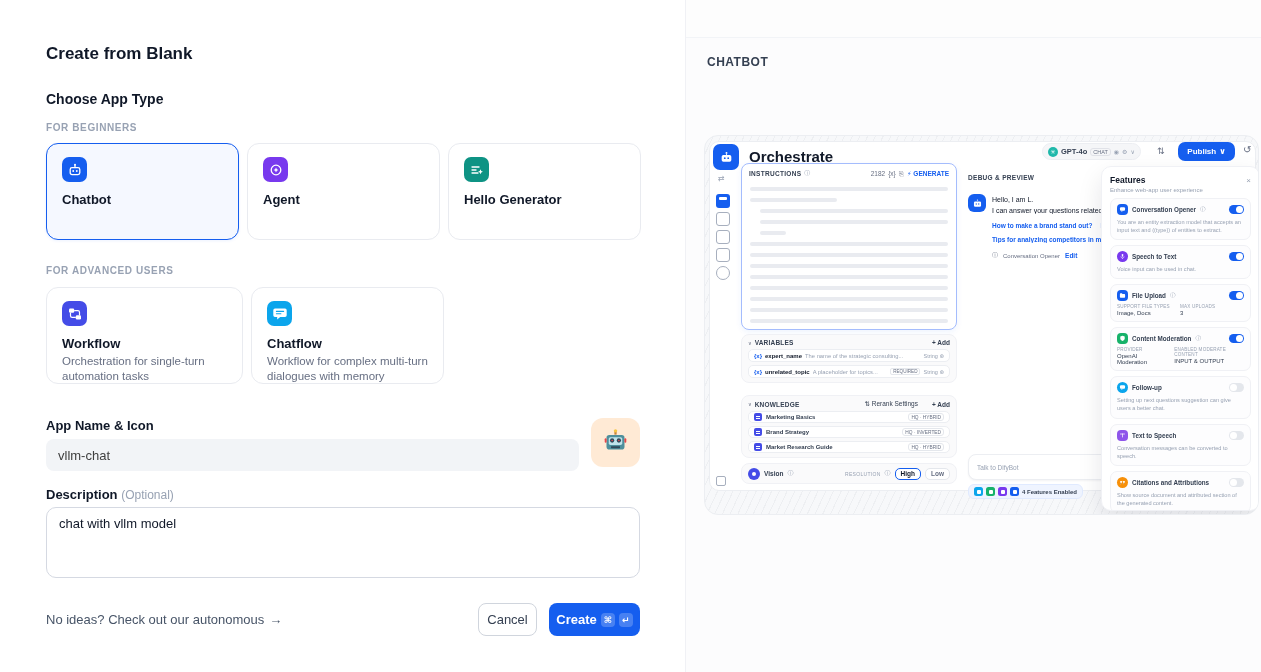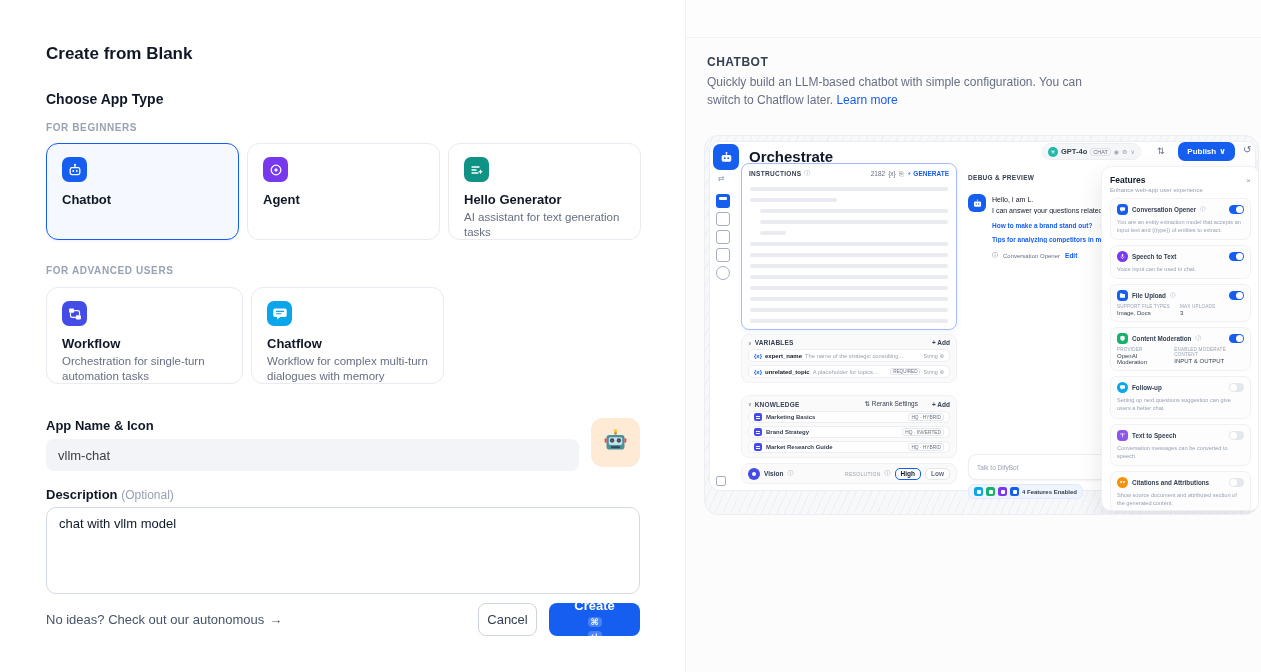--- a/index.html
+++ b/index.html
@@ -18,24 +18,24 @@
   .card.wide { width:197px; }
   .card.selected { border:1.5px solid #155EEF; background:#F5F8FF; box-shadow:0 1px 3px rgba(21,94,239,.08); }
   .ticon { width:25px; height:25px; border-radius:7px; display:flex; align-items:center; justify-content:center; }
   .ticon svg { width:16px; height:16px; }
   .cname { margin-top:10px; font-size:13px; font-weight:600; color:#101828; }
   .cdesc { margin-top:3px; font-size:11.5px; line-height:1.32; color:#676F83; }
   .fieldlbl { position:absolute; left:46px; font-size:13px; font-weight:600; color:#101828; }
   .opt { font-size:12px; font-weight:400; color:#98A2B3; }
   .nameinput { position:absolute; left:46px; top:439px; width:533px; height:32px; background:#F2F4F7; border:none; border-radius:8px; padding:0 12px; font-size:13px; color:#404040; font-family:inherit; }
   .appicon { position:absolute; left:591px; top:418px; width:49px; height:49px; border-radius:12px; background:#FFEAD5; display:flex; align-items:center; justify-content:center; cursor:pointer; }
-  .descarea { position:absolute; left:46px; top:507px; width:594px; height:87px; border:1px solid #D5D9E2; border-radius:10px; padding:8px 12px; font-size:13px; color:#101828; font-family:inherit; resize:none; background:#fff; }
+  .descarea { position:absolute; left:46px; top:507px; width:594px; height:71px; border:1px solid #D5D9E2; border-radius:10px; padding:8px 12px; font-size:13px; color:#101828; font-family:inherit; resize:none; background:#fff; }
   .tmpl { position:absolute; left:46px; top:612px; font-size:13px; color:#475467; display:flex; gap:5px; cursor:pointer; }
   .btn-cancel { position:absolute; left:478px; top:603px; width:59px; height:33px; background:#fff; border:1px solid #D0D5DD; border-radius:8px; font-size:13px; font-weight:500; color:#354052; display:flex; align-items:center; justify-content:center; cursor:pointer; font-family:inherit; }
-  .btn-create { position:absolute; left:549px; top:603px; width:91px; height:33px; background:#155EEF; border:none; border-radius:8px; font-size:13px; font-weight:600; color:#fff; display:flex; align-items:center; justify-content:center; gap:4px; cursor:pointer; font-family:inherit;flex-direction:column; }
+  .btn-create { position:absolute; left:549px; top:603px; width:91px; height:33px; background:#155EEF; border:none; border-radius:8px; font-size:13px; font-weight:600; color:#fff; display:flex; align-items:center; justify-content:center; gap:4px; cursor:pointer; font-family:inherit; }
   .kbd { display:inline-flex; width:14px; height:14px; border-radius:4px; background:rgba(255,255,255,.22); font-size:9px; align-items:center; justify-content:center; }
 
   
   .right { position:absolute; left:685px; top:0; width:576px; height:672px; background:#FCFCFD; border-left:1px solid #F0F1F5; }
   .right .topstrip { position:absolute; left:0; top:0; width:100%; height:38px; background:#FDFDFD; border-bottom:1px solid #F2F4F7; }
   .phead { position:absolute; left:21px; top:55px; font-size:12px; font-weight:700; letter-spacing:.5px; color:#354052; }
   .pdesc { position:absolute; left:21px; top:73px; width:400px; font-size:12px; line-height:1.5; color:#676F83; }
   .plink { color:#155EEF; font-weight:500; cursor:pointer; }
 
   
@@ -169,21 +169,20 @@
           <svg viewBox="0 0 16 16">
               <g stroke="#fff" stroke-width="1.3" stroke-linecap="round" fill="none">
                 <path d="M3 5h7"></path>
                 <path d="M3 8h4"></path>
                 <path d="M3 11h6"></path>
               </g>
               <path d="M11.5 7.3l.75 1.7 1.7.75-1.7.75-.75 1.7-.75-1.7-1.7-.75 1.7-.75z" fill="#fff"></path>
             </svg>
         </div>
         <div class="cname">Hello Generator</div>
-        <div class="cdesc">AI assistant for text generation tasks</div>
       </div>
     </div>
 
     <div class="seclbl" style="top:265px">FOR ADVANCED USERS</div>
 
     <div class="row2">
       <div class="card wide">
         <div class="ticon" style="background: rgb(68, 76, 231);">
           <svg viewBox="0 0 16 16">
               <rect x="2" y="2.6" width="5.2" height="4.2" rx="1.2" fill="#fff"></rect>
@@ -240,24 +239,20 @@
     <button class="btn-create">
       <span>Create</span>
       <span class="kbd">⌘</span>
       <span class="kbd">↵</span>
     </button>
   </div>
 
   <div class="right">
     <div class="topstrip"></div>
     <div class="phead">CHATBOT</div>
-    <div class="pdesc">
-      <span>Quickly build an LLM-based chatbot with simple configuration. You can switch to Chatflow later.</span>
-      <span class="plink">Learn more</span>
-    </div>
 
     <div class="shot">
       <div class="shot-white"></div>
 
       <div class="abs s-appicon">
         <svg viewBox="0 0 14 14" width="15" height="15">
             <rect x="2.5" y="4.6" width="9" height="6.4" rx="1.6" fill="#fff"></rect>
             <circle cx="7" cy="2.7" r="0.9" fill="#fff"></circle>
             <rect x="6.6" y="3.3" width="0.8" height="1.5" fill="#fff"></rect>
             <circle cx="5.4" cy="7.6" r="0.85" fill="#155EEF"></circle>

